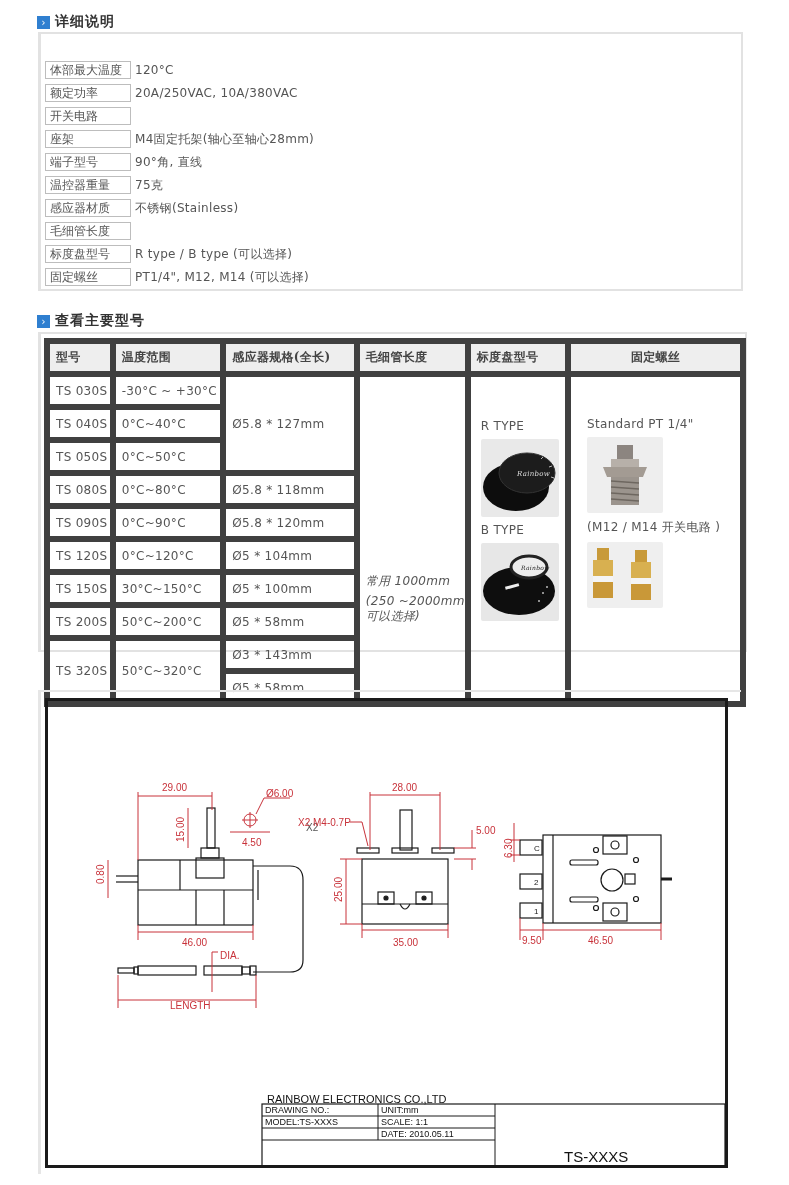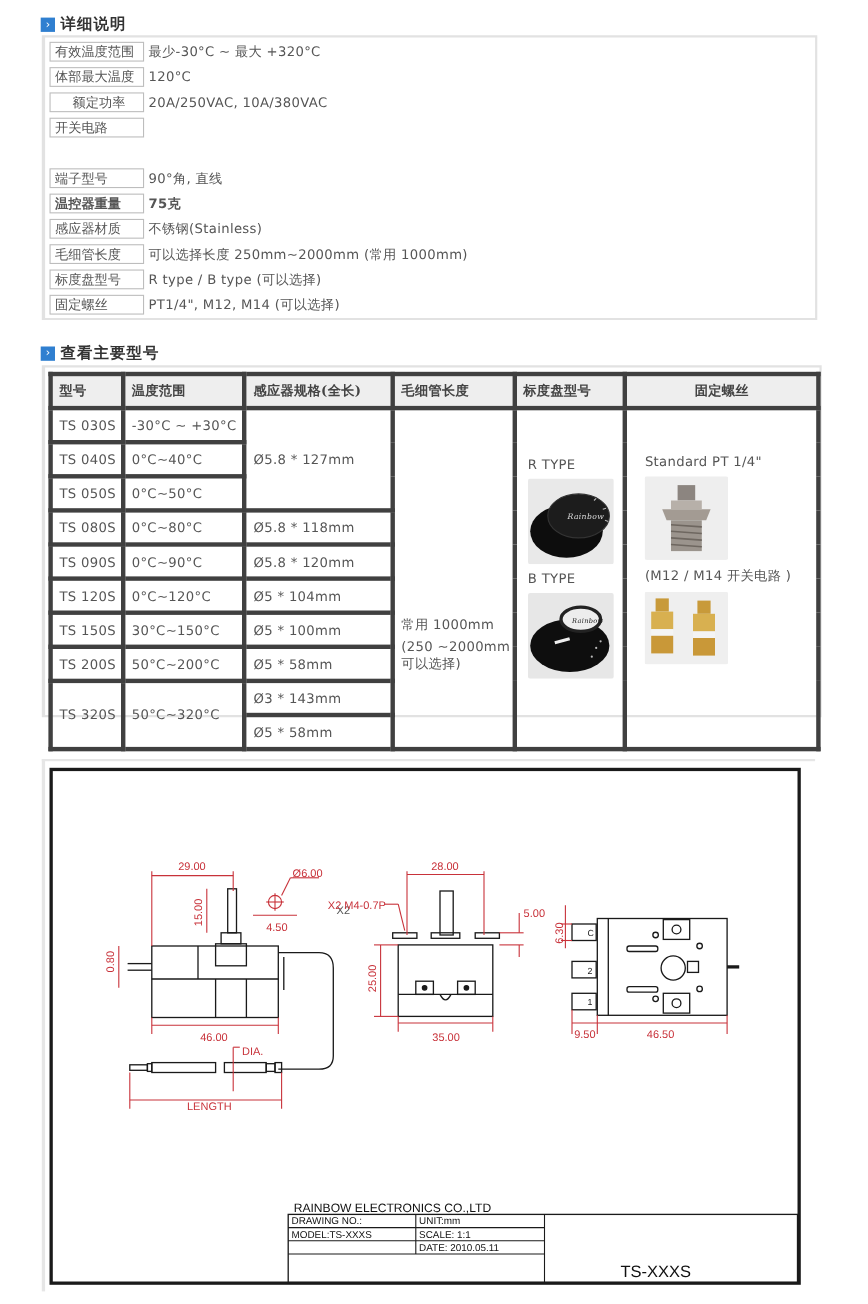--- a/index.html
+++ b/index.html
@@ -11,21 +11,21 @@
   .sec-text { font-family:"DejaVu Serif", serif; font-size:14px; color:#333; font-weight:bold; letter-spacing:1px; }
   .spec-box { position:absolute; left:38px; top:32px; width:705px; height:259px;
               border:2px solid #e2e2e2; border-left-width:3px; box-sizing:border-box; }
   .spec-row { position:absolute; left:4px; height:18px; display:flex; align-items:center; }
   .spec-label { width:80px; height:16px; border:1px solid #bdbdbd; font-size:12px; color:#555;
                 padding-left:4px; line-height:16px; box-sizing:content-box; white-space:nowrap; }
   .spec-value { margin-left:4px; font-size:12px; color:#555; white-space:nowrap; letter-spacing:0.3px; }
   .model-box { position:absolute; left:38px; top:332px; width:709px; height:320px;
                border:2px solid #e2e2e2; border-left-width:3px; box-sizing:border-box; }
   table.models { position:absolute; left:3px; top:4px; border-collapse:collapse; width:702px; }
-  table.models td, table.models th { border:4px solid #404040; font-size:12px; color:#555; padding:0 0 0 6px;
+  table.models td, table.models th { border:6px solid #404040; font-size:12px; color:#555; padding:0 0 0 6px;
        text-align:left; vertical-align:middle; white-space:nowrap; font-weight:normal; letter-spacing:0.3px; }
   table.models th { background:#eeeeee; height:27px; font-weight:bold; color:#444; font-family:"DejaVu Serif", serif; }
   table.models th.center { text-align:center; padding:0; }
   table.models td { height:27px; }
   .cell-block { display:block; }
   .photo { display:block; margin:6px 0 6px 0; border-radius:2px; }
   .drawing-box { position:absolute; left:38px; top:690px; width:703px; height:484px;
                  border-top:2px solid #e6e6e6; border-left:3px solid #e6e6e6; box-sizing:border-box; }
   .drawing-frame { position:absolute; left:45px; top:698px; width:683px; height:470px;
                    border:3px solid #1a1a1a; box-sizing:border-box; }
@@ -34,50 +34,49 @@
 </style>
 </head>
 <body>
 
 <div class="sec-title" style="top:12px;">
   <span class="sec-icon">›</span>
   <span class="sec-text">详细说明</span>
 </div>
 
 <div class="spec-box">
-  <div class="spec-row" style="top:4px;">
-    <span class="spec-label">有效温度范围</span>
-    <span class="spec-value">最少-30°C ~ 最大 +320°C</span>
-  </div>
   <div class="spec-row" style="top:27px;">
     <span class="spec-label">体部最大温度</span>
     <span class="spec-value">120°C</span>
   </div>
-  <div class="spec-row" style="top:50px;text-align:center;">
+  <div class="spec-row" style="top:50px;">
     <span class="spec-label">额定功率</span>
     <span class="spec-value">20A/250VAC, 10A/380VAC</span>
   </div>
   <div class="spec-row" style="top:73px;">
     <span class="spec-label">开关电路</span>
+  </div>
+  <div class="spec-row" style="top:96px;">
+    <span class="spec-label">座架</span>
+    <span class="spec-value">M4固定托架(轴心至轴心28mm)</span>
   </div>
   <div class="spec-row" style="top:119px;">
     <span class="spec-label">端子型号</span>
     <span class="spec-value">90°角, 直线</span>
   </div>
-  <div class="spec-row" style="top:142px;font-weight:bold;">
+  <div class="spec-row" style="top:142px;">
     <span class="spec-label">温控器重量</span>
     <span class="spec-value">75克</span>
   </div>
   <div class="spec-row" style="top:165px;">
     <span class="spec-label">感应器材质</span>
     <span class="spec-value">不锈钢(Stainless)</span>
   </div>
   <div class="spec-row" style="top:188px;">
     <span class="spec-label">毛细管长度</span>
-    <span class="spec-value">可以选择长度 250mm~2000mm (常用 1000mm)</span>
   </div>
   <div class="spec-row" style="top:211px;">
     <span class="spec-label">标度盘型号</span>
     <span class="spec-value">R type / B type (可以选择)</span>
   </div>
   <div class="spec-row" style="top:234px;">
     <span class="spec-label">固定螺丝</span>
     <span class="spec-value">PT1/4", M12, M14 (可以选择)</span>
   </div>
 </div>
@@ -103,21 +102,21 @@
       <th>温度范围</th>
       <th>感应器规格(全长)</th>
       <th>毛细管长度</th>
       <th>标度盘型号</th>
       <th class="center">固定螺丝</th>
     </tr>
     <tr>
       <td>TS 030S</td>
       <td>-30°C ~ +30°C</td>
       <td rowspan="3">Ø5.8 * 127mm</td>
-      <td rowspan="10" style="vertical-align:middle;">
+      <td rowspan="10" style="vertical-align:middle;font-style:italic;">
         <span class="cell-block" style="margin-top:120px;">常用 1000mm</span>
         <span class="cell-block" style="margin-top:4px;">(250 ~2000mm</span>
         <span class="cell-block" style="margin-top:0;">可以选择)</span>
       </td>
       <td rowspan="10" style="vertical-align:top; padding-left:10px;">
         <span class="cell-block" style="margin-top:42px;">R TYPE</span>
         <svg class="photo" width="78" height="78" viewBox="0 0 78 78">
           <rect width="78" height="78" fill="#e9e9e9"></rect>
           <ellipse cx="35" cy="48" rx="33" ry="24" fill="#0d0d0d"></ellipse>
           <ellipse cx="46" cy="34" rx="28" ry="20" fill="#1c1c1c" stroke="#333" stroke-width="1"></ellipse>

